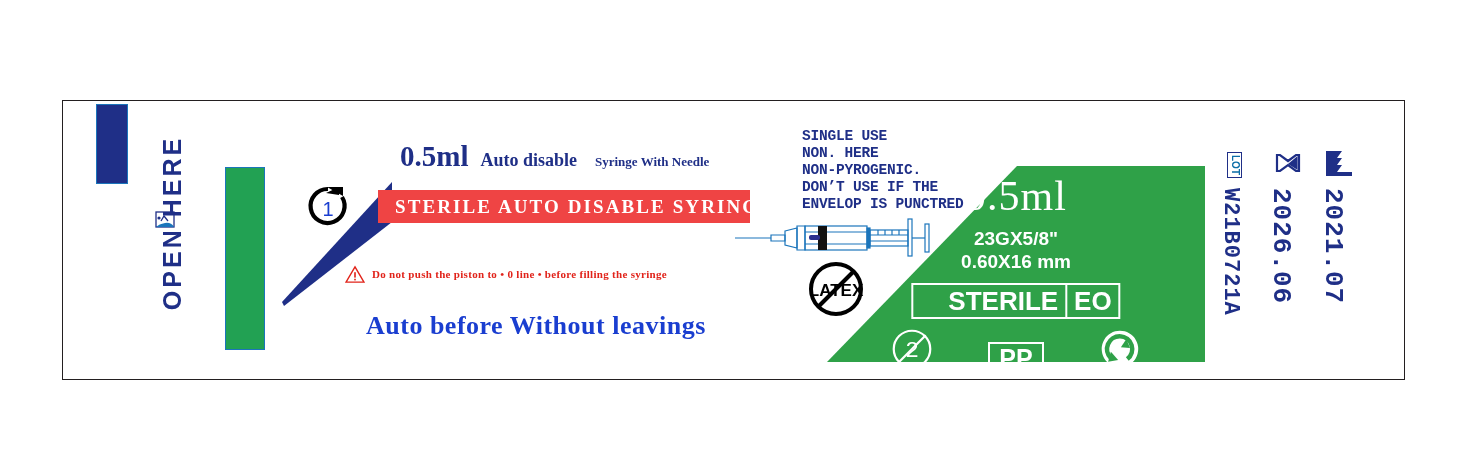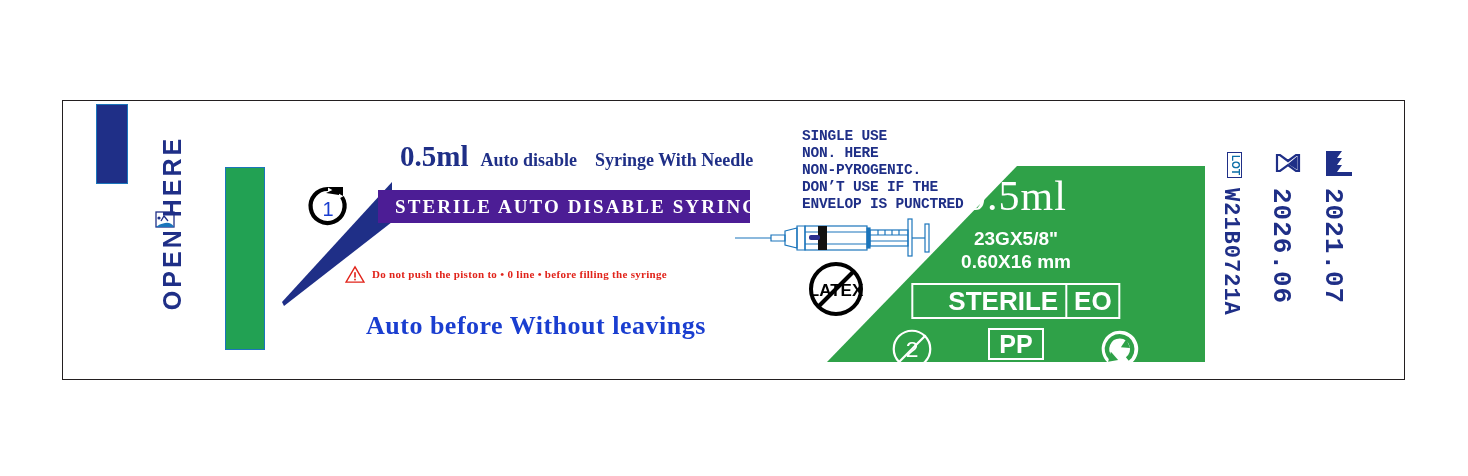--- a/index.html
+++ b/index.html
@@ -40,25 +40,25 @@
   .single-use{position:absolute;left:305px;top:183px;width:46px;height:46px;}
 
   
   .wedge{position:absolute;left:282px;top:182px;width:110px;height:124px;}
 
   
   .headline{position:absolute;left:400px;top:140px;white-space:nowrap;
       color:#1f2f87;font-family:"Liberation Serif",serif;}
   .headline .vol{font-weight:bold;font-size:29px;}
   .headline .desc{font-weight:bold;font-size:18px;margin-left:8px;text-align:center;}
-  .headline .desc2{font-weight:bold;font-size:18px;margin-left:14px;}
+  .headline .desc2{font-weight:bold;font-size:13px;margin-left:14px;}
 
   
   .banner{position:absolute;left:378px;top:190px;width:372px;height:33px;
-      background:#4c1d95;}
+      background:#ef4444;}
   .banner span{position:absolute;left:17px;top:50%;transform:translateY(-50%);
       color:#ffffff;font-family:"Liberation Serif",serif;font-weight:bold;
       font-size:19px;letter-spacing:2.1px;white-space:nowrap;}
 
   
   .warn{position:absolute;left:345px;top:265px;white-space:nowrap;
       color:#e1231a;font-family:"Liberation Serif",serif;font-weight:bold;
       font-size:11px;letter-spacing:.3px;display:flex;align-items:center;gap:7px;}
 
   
@@ -87,21 +87,21 @@
   .gp-g{position:absolute;left:0;right:0;top:62px;
       font-family:"Liberation Sans",sans-serif;font-weight:bold;font-size:19px;}
   .gp-mm{position:absolute;left:0;right:0;top:85px;
       font-family:"Liberation Sans",sans-serif;font-weight:bold;font-size:19px;}
   .gp-sterile{position:absolute;left:50%;top:117px;transform:translateX(-50%);
       display:flex;border:2.5px solid #fff;padding-left:28px;}
   .gp-sterile .a,.gp-sterile .b{font-family:"Liberation Sans",sans-serif;
       font-weight:bold;font-size:26px;line-height:1;padding:3px 7px;color:#fff;}
   .gp-sterile .b{border-left:2.5px solid #fff;}
   .gp-row{position:absolute;left:50%;top:162px;transform:translateX(-50%);
-      width:250px;display:flex;align-items:flex-start;justify-content:space-between;}
+      width:250px;display:flex;align-items:flex-end;justify-content:space-between;}
   .pp-box{border:2.5px solid #fff;padding:1px 9px;
       font-family:"Liberation Sans",sans-serif;font-weight:bold;
       font-size:25px;line-height:1.05;color:#fff;}
 
   
   .code-col{position:absolute;color:#1f2f87;}
   .code-col .vtxt{position:absolute;left:0;top:0;
       transform-origin:left top;transform:rotate(90deg);
       white-space:nowrap;font-family:"Liberation Mono",monospace;
       font-weight:bold;letter-spacing:1px;}

